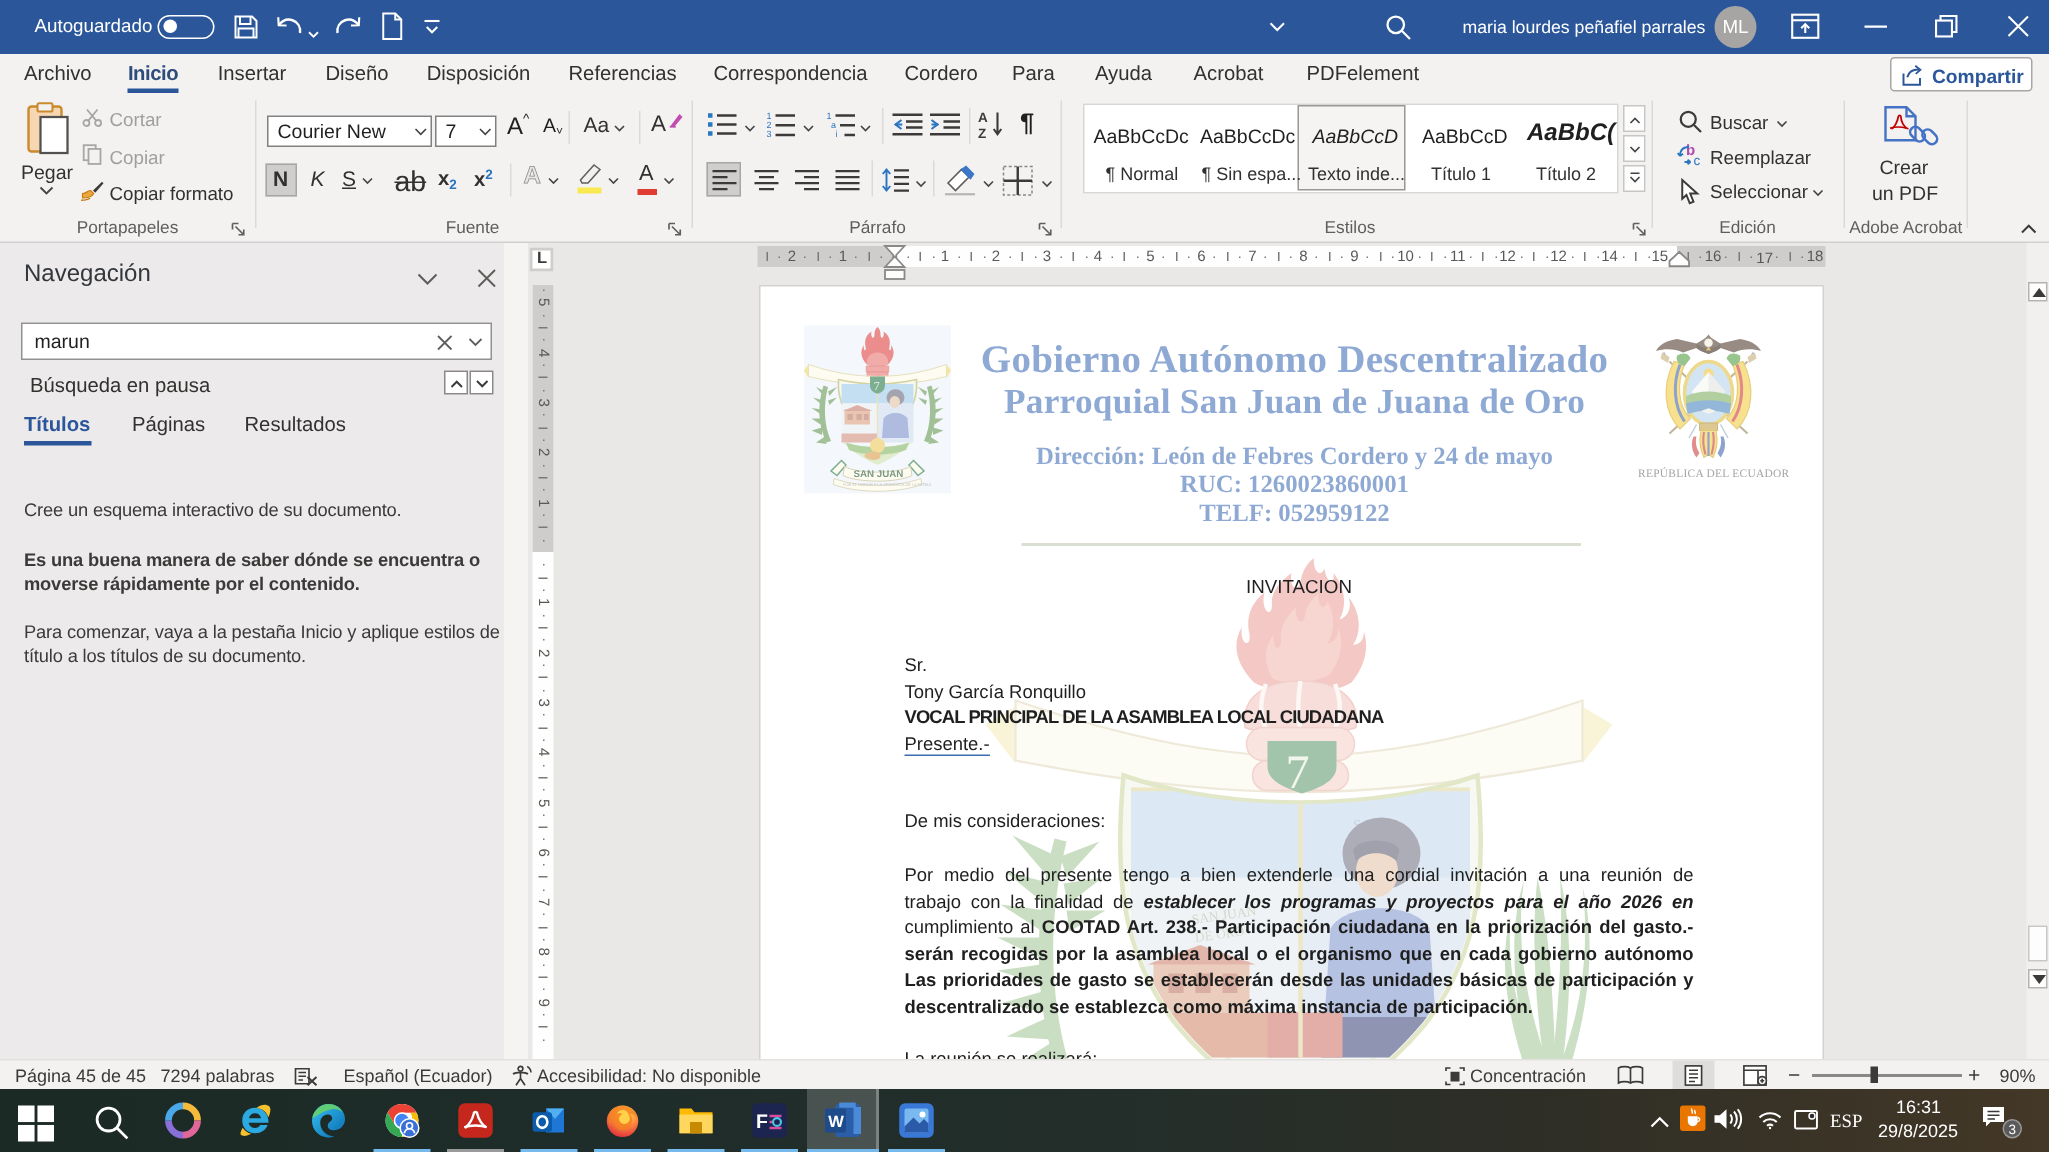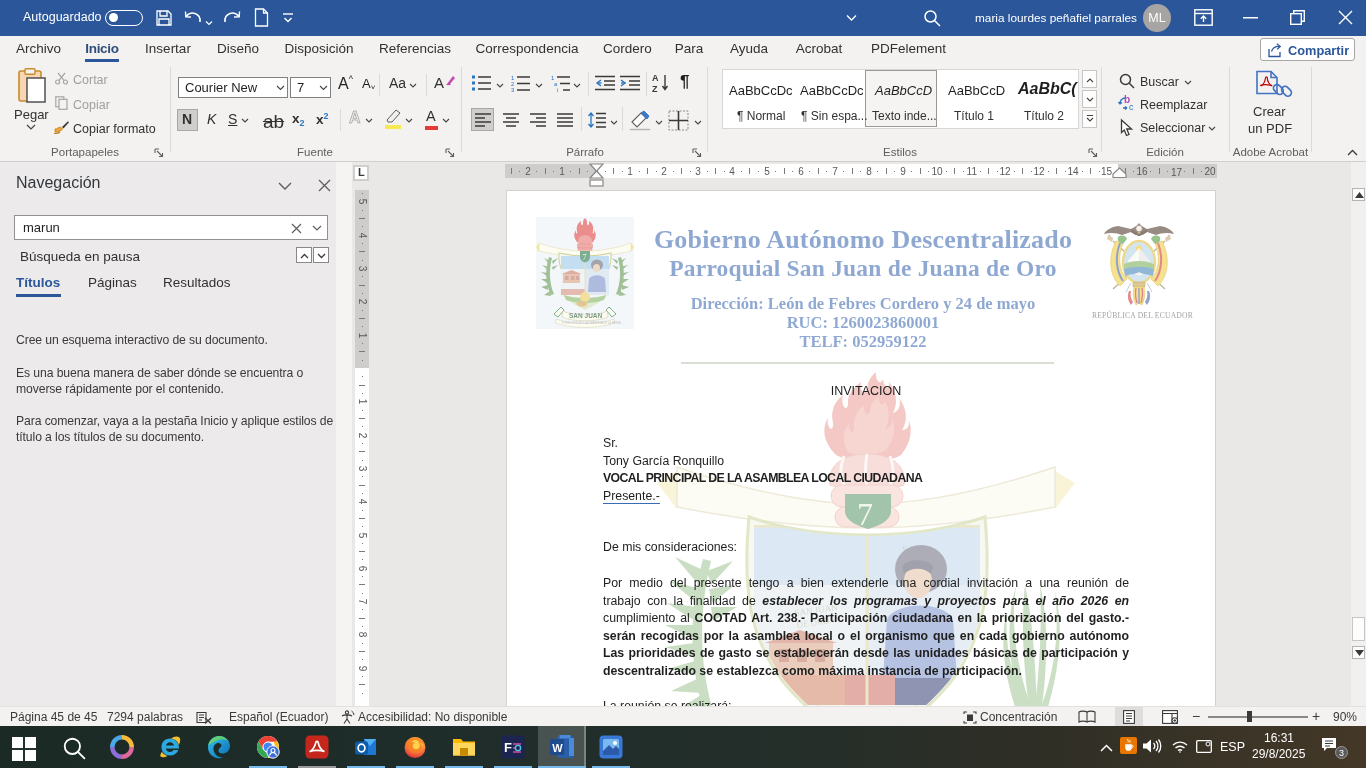--- a/index.html
+++ b/index.html
@@ -422,21 +422,21 @@
       <div class="abs" style="left:313px; top:85px; width:16px; height:16px; background:#fff; border:1px solid #8a8886;">
         <svg style="left:3px; top:5px;" width="9" height="6" viewBox="0 0 9 6" fill="none" stroke="#3b3a39" stroke-width="1.3">
             <path d="M1 1 l3.5 3.5 L8 1"></path>
           </svg>
         </div>
       <span class="navtab sel" style="left:16px;">Títulos</span>
       <span class="navtab" style="left:88px;">Páginas</span>
       <span class="navtab" style="left:163px;">Resultados</span>
       <div class="abs" style="left:16px; top:132px; width:45px; height:3px; background:#2b579a;"></div>
       <p style="left:16px; top:170px; width:316px;">Cree un esquema interactivo de su documento.</p>
-      <p style="left:16px; top:203px; width:316px;">Es una buena manera de saber dónde se encuentra o moverse rápidamente por el contenido.</p>
+      <p style="left:16px; top:203px; width:316px;font-weight:bold;">Es una buena manera de saber dónde se encuentra o moverse rápidamente por el contenido.</p>
       <p style="left:16px; top:251px; width:318px;">Para comenzar, vaya a la pestaña Inicio y aplique estilos de título a los títulos de su documento.</p>
     </div>
     <div id="navgutter"></div>
 
     <div id="docarea">
 
       <div class="abs" style="left:1px; top:3px; width:16px; height:16px; background:#fff; border:2px solid #d0cecd;">
         <span class="abs" style="left:3px; top:-1px; font-size:11px; color:#3b3a39; font-weight:bold;">L</span>
       </div>
       <div id="hruler">
@@ -451,21 +451,21 @@
         <span class="rnum" style="left:358px; top:1.5px; width:12px; text-align:center;">8</span>
         <span class="rnum" style="left:392px; top:1.5px; width:12px; text-align:center;">9</span>
         <span class="rnum" style="left:426px; top:1.5px; width:12px; text-align:center;">10</span>
         <span class="rnum" style="left:460px; top:1.5px; width:12px; text-align:right;">11</span>
         <span class="rnum" style="left:494px; top:1.5px; width:12px; text-align:center;">12</span>
         <span class="rnum" style="left:528px; top:1.5px; width:12px; text-align:center;">12</span>
         <span class="rnum" style="left:562px; top:1.5px; width:12px; text-align:center;">14</span>
         <span class="rnum" style="left:596px; top:1.5px; width:12px; text-align:left;">15</span>
         <span class="rnum" style="left:631px; top:1.5px; width:12px; text-align:center;">16</span>
         <span class="rnum" style="left:665px; top:3px; width:12px; text-align:right;">17</span>
-        <span class="rnum" style="left:699px; top:1.5px; width:12px; text-align:center;">20</span>
+        <span class="rnum" style="left:699px; top:1.5px; width:12px; text-align:center;">18</span>
         <span class="rnum" style="left:51px; top:1.5px; width:12px; text-align:center;">1</span>
         <span class="rnum" style="left:17px; top:1.5px; width:12px; text-align:center;">2</span>
         <div class="rtick" style="left:6px; top:4px; width:1px; height:6px;"></div>
         <div class="rtick" style="left:14px; top:6.5px; width:1px; height:1.5px;"></div>
         <div class="rtick" style="left:31px; top:6.5px; width:1px; height:1.5px;"></div>
         <div class="rtick" style="left:40px; top:4px; width:1px; height:6px;"></div>
         <div class="rtick" style="left:48px; top:6.5px; width:1px; height:1.5px;"></div>
         <div class="rtick" style="left:65px; top:6.5px; width:1px; height:1.5px;"></div>
         <div class="rtick" style="left:74px; top:4px; width:1px; height:6px;"></div>
         <div class="rtick" style="left:82px; top:6.5px; width:1px; height:1.5px;"></div>
@@ -972,21 +972,21 @@
       <path d="M10.5 4 a4.5 4.5 0 0 1 0 6 M13 2 a7.5 7.5 0 0 1 0 10 M15.5 0.5 a10.5 10.5 0 0 1 0 13" stroke="#fff" stroke-width="1.3" fill="none"></path>
     </svg>
     <svg style="left:1171px; top:14px;" width="18" height="13" viewBox="0 0 18 13" fill="none" stroke="#fff" stroke-width="1.4">
       <path d="M2 5 a10 10 0 0 1 14 0 M4.5 8 a6.5 6.5 0 0 1 9 0 M7 10.5 a3.2 3.2 0 0 1 4 0"></path>
       <circle cx="9" cy="12" r="0.8" fill="#fff" stroke="none"></circle>
     </svg>
     <svg style="left:1196px; top:14px;" width="16" height="13" viewBox="0 0 16 13" fill="none" stroke="#fff" stroke-width="1.3">
       <rect x="0.7" y="0.7" width="14.6" height="11.6" rx="1"></rect>
         <circle cx="12" cy="4" r="2" fill="#2a2a2a" stroke="#fff" stroke-width="1"></circle>
     </svg>
-    <span class="trayt" style="left:1220px; top:14px; font-size:12.5px;">ESP</span>
+    <span class="trayt" style="left:1220px; top:14px; font-size:12.5px;font-family:Liberation Serif, serif;">ESP</span>
     <span class="trayt" style="left:1264px; top:5px;">16:31</span>
     <span class="trayt" style="left:1252px; top:21px;">29/8/2025</span>
     <svg style="left:1320px; top:11px;" width="20" height="18" viewBox="0 0 20 18">
       <path d="M2 1 h14 v10 h-9 l-3 3 v-3 h-2 z" fill="#fff"></path>
       <path d="M5 4 h8 M5 6.5 h8 M5 9 h5" stroke="#3a3a3a" stroke-width="1"></path>
     </svg>
     <div class="abs" style="left:1335px; top:20px; width:13px; height:13px; border-radius:50%; background:#5a5a5a; border:1px solid #999; color:#fff; font-size:9px; text-align:center; line-height:12px;">3</div>
   </div>
 
 </div>

